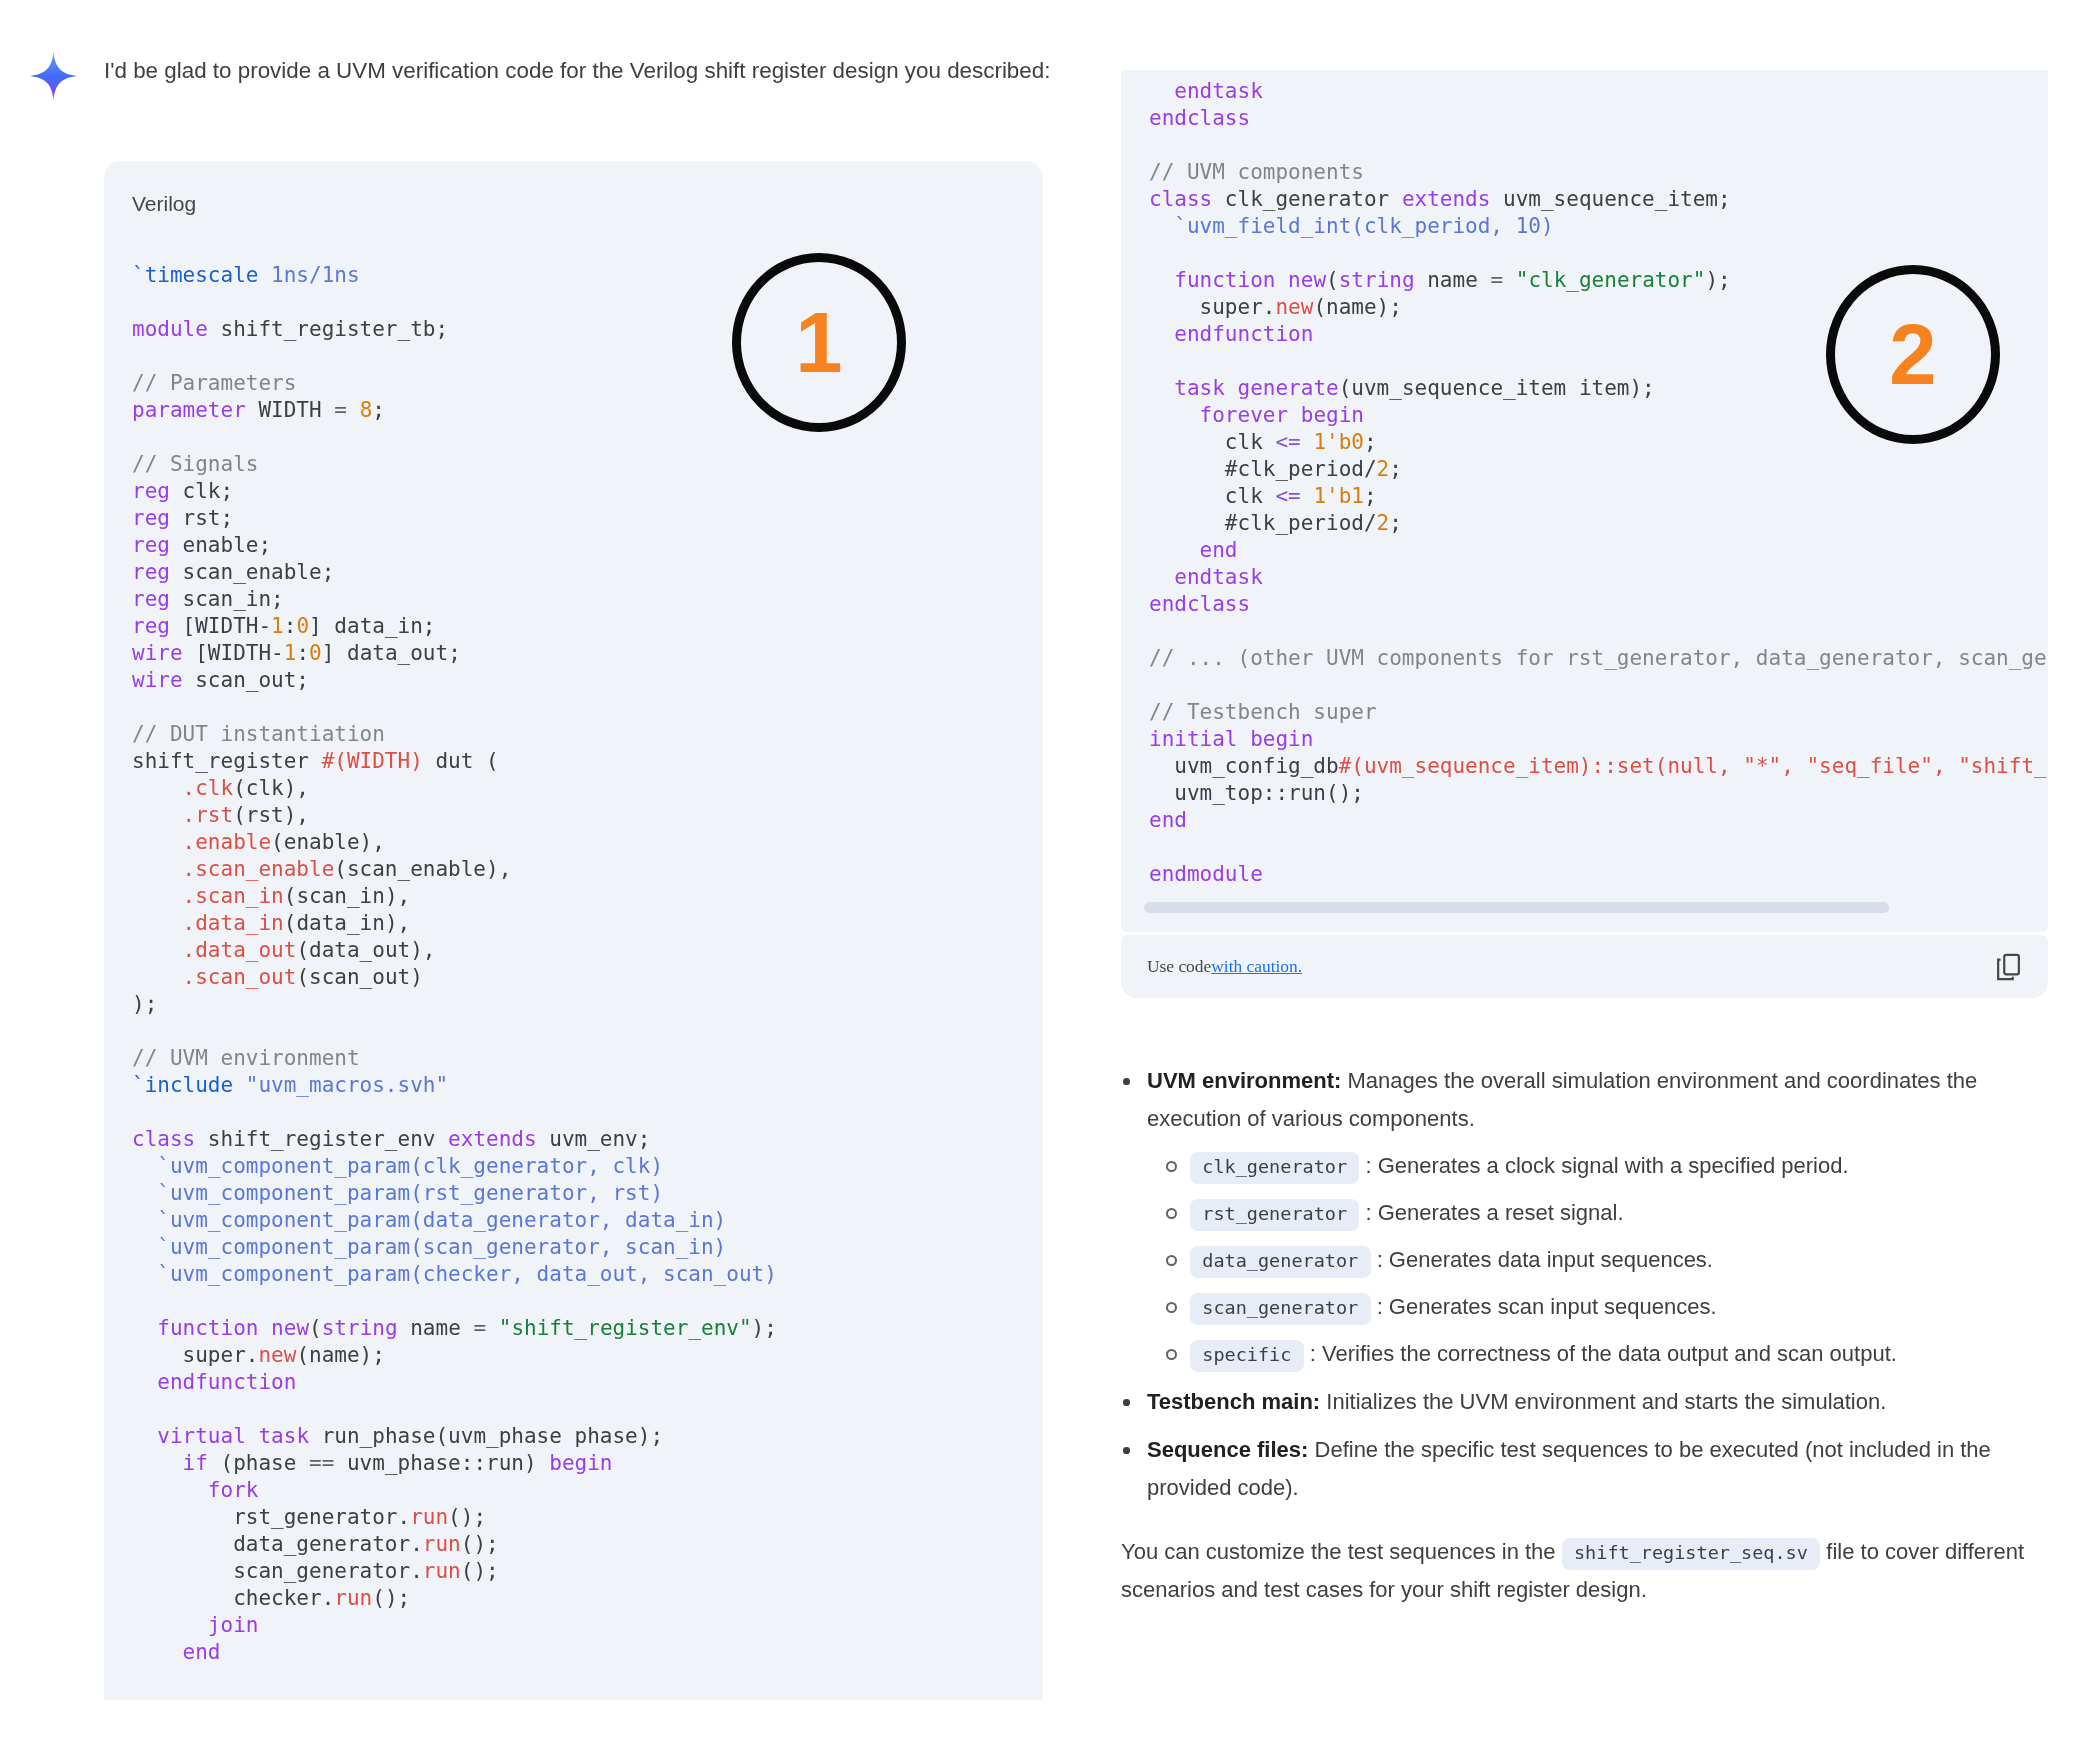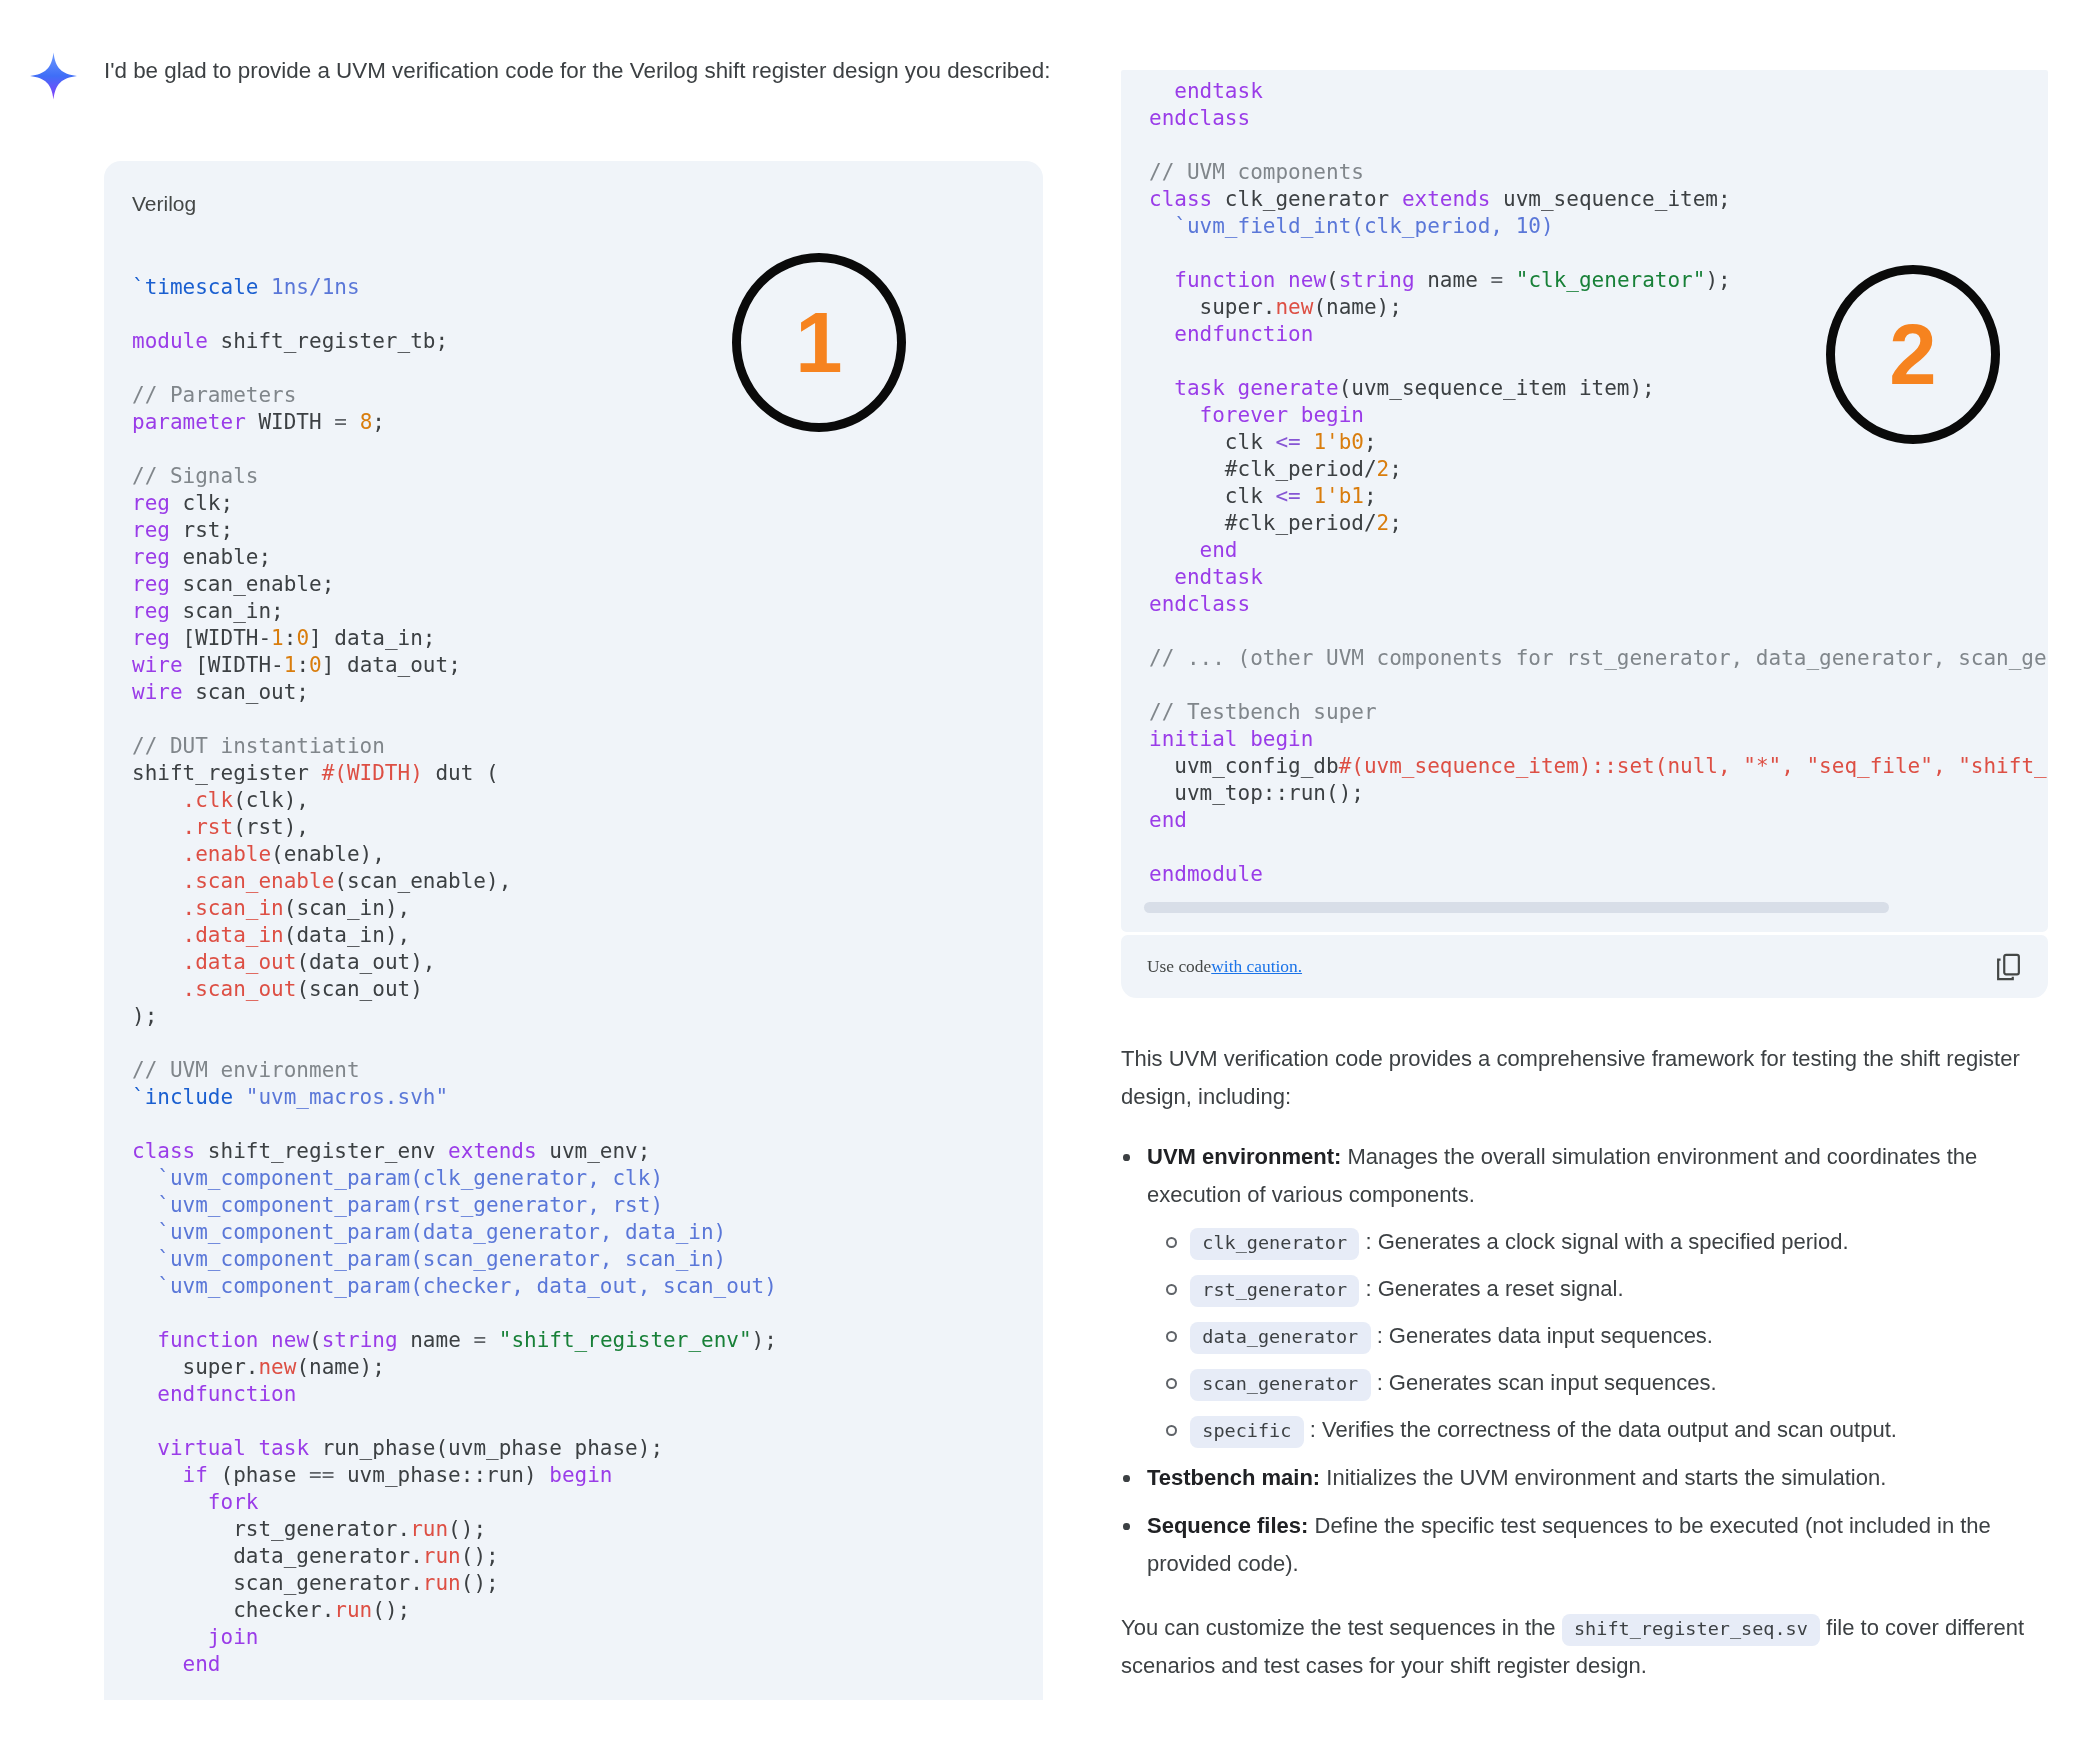--- a/index.html
+++ b/index.html
@@ -15,21 +15,21 @@
   }
   
   .code-block{
     position:absolute;background:var(--codebg);overflow:hidden;
     font-family:"DejaVu Sans Mono","Liberation Mono",monospace;
   }
   #block1{left:104px;top:161px;width:939px;height:1539px;border-radius:17px 17px 0 0;padding:31px 0 0 28px;box-sizing:border-box;}
   #block2{left:1121px;top:70px;width:927px;height:862px;border-radius:2.2px 2.2px 5.6px 5.6px;padding:7.8px 0 0 28px;box-sizing:border-box;}
   .code-lang{
     font-family:"Liberation Sans",sans-serif;font-size:21px;color:#444746;
-    margin-bottom:58px;
+    margin-bottom:46px;
   }
   .code-line{height:27px;white-space:pre;font-size:21px;line-height:27px;}
   .tk-d{color:var(--tkd);} .tk-c{color:var(--tkc);} .tk-k{color:var(--tkk);}
   .tk-b{color:var(--tkb);font-weight:normal;} .tk-u{color:var(--tku);margin-top:28px;}
   .tk-s{color:var(--tks);} .tk-n{color:var(--tkn);} .tk-r{color:var(--tkr);}
   .tk-o{color:var(--tko);} .tk-k2{color:var(--tkk2);}
   .hscrollbar{
     position:absolute;left:1144px;top:902px;width:745px;height:11.2px;
     background:#d8dee8;border-radius:5.6px;
   }
@@ -194,21 +194,20 @@
   <span class="spacer"></span>
   <span class="copy-btn">
     <svg width="25" height="28" viewBox="0 0 20 23" fill="none" aria-hidden="true">
       <rect x="6.5" y="1.5" width="12" height="16" rx="1.5" stroke="#444746" stroke-width="1.8"></rect>
       <path d="M3.5 5.5 L1.5 5.5 L1.5 21.5 L13.5 21.5 L13.5 19.5" stroke="#444746" stroke-width="1.8"></path>
     </svg>
   </span>
 </div>
 
 <div class="explain">
-  <div class="para1">This UVM verification code provides a comprehensive framework for testing the shift register design, including:</div>
   <div class="bullets">
       <div class="b1"><b>UVM environment:</b> Manages the overall simulation environment and coordinates the execution of various components.</div>
       <div class="b2"><span class="chip">clk_generator</span> : Generates a clock signal with a specified period.</div>
       <div class="b2"><span class="chip">rst_generator</span> : Generates a reset signal.</div>
       <div class="b2"><span class="chip">data_generator</span> : Generates data input sequences.</div>
       <div class="b2"><span class="chip">scan_generator</span> : Generates scan input sequences.</div>
       <div class="b2"><span class="chip">specific</span> : Verifies the correctness of the data output and scan output.</div>
       <div class="b1"><b>Testbench main:</b> Initializes the UVM environment and starts the simulation.</div>
       <div class="b1"><b>Sequence files:</b> Define the specific test sequences to be executed (not included in the provided code).</div>
     </div>

